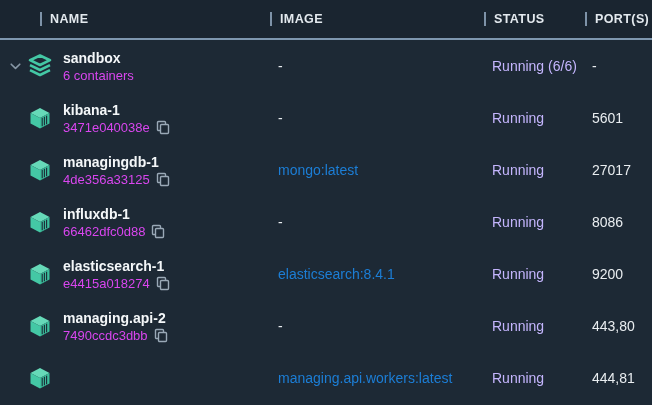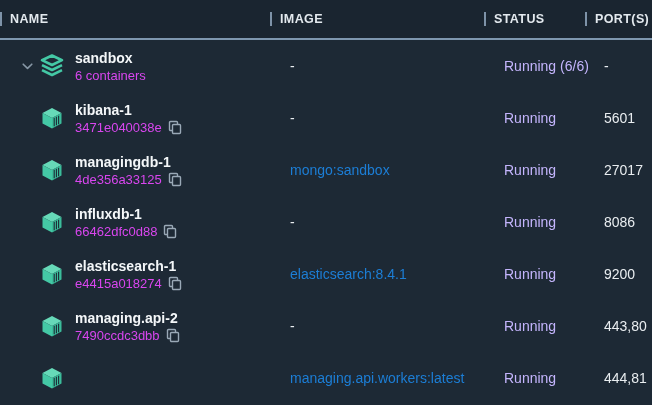--- a/index.html
+++ b/index.html
@@ -16,31 +16,31 @@
   .header-row {
     height: 40px; flex: 0 0 40px;
     background: #1a2530;
     border-bottom: 2px solid #7e97af;
     display: grid;
     grid-template-columns: 270px 214px 101px 1fr;
     align-items: center;
     box-sizing: border-box;
   }
   .header-cell { display: flex; align-items: center; gap: 8px; height: 100%; }
-  .header-cell.first { }
+  .header-cell.first { padding-left: 40px; }
   .col-divider {
     width: 2px; height: 14px; background: #90a7bd; opacity: .85; flex: 0 0 2px;
   }
   .header-label {
     color: #e3e9ee; font-size: 12.5px; font-weight: 700; letter-spacing: .4px;
     white-space: nowrap;
   }
 
   
-  .rows { flex: 1 1 auto; padding-left: 12px; }
+  .rows { flex: 1 1 auto; }
   .row {
     height: 52px;
     display: grid;
     grid-template-columns: 270px 214px 101px 1fr;
     align-items: center;
     cursor: pointer;
   }
   .cell-name { display: flex; align-items: center; padding-left: 10px; min-width: 0; }
   .expander { width: 18px; flex: 0 0 18px; display: flex; align-items: center; }
   .row-icon { width: 24px; height: 24px; flex: 0 0 24px; margin-right: 11px; }
@@ -169,21 +169,21 @@
           <span class="row-subtext">4de356a33125</span>
           <button class="copy-btn" title="">
             <svg width="14" height="15" viewBox="0 0 14 15">
               <rect x="1.5" y="1.5" width="8" height="9" rx="1" fill="none" stroke="#9aa9b7" stroke-width="1.4"></rect>
               <rect x="4.5" y="4.5" width="8" height="9" rx="1" fill="#1d2935" stroke="#9aa9b7" stroke-width="1.4"></rect>
             </svg>
           </button>
         </span>
       </span>
     </div>
-    <div class="cell-image link">mongo:sandbox</div>
+    <div class="cell-image link">mongo:latest</div>
     <div class="cell-status">Running</div>
     <div class="cell-ports">27017</div>
   </div>
 
   <div class="row">
     <div class="cell-name">
       <span class="expander">
         <svg width="11" height="7" viewBox="0 0 11 7" style="visibility: hidden;">
           <path d="M1.2 1.2 L5.5 5.4 L9.8 1.2" fill="none" stroke="#8797a6" stroke-width="1.6" stroke-linecap="round" stroke-linejoin="round"></path>
         </svg>

